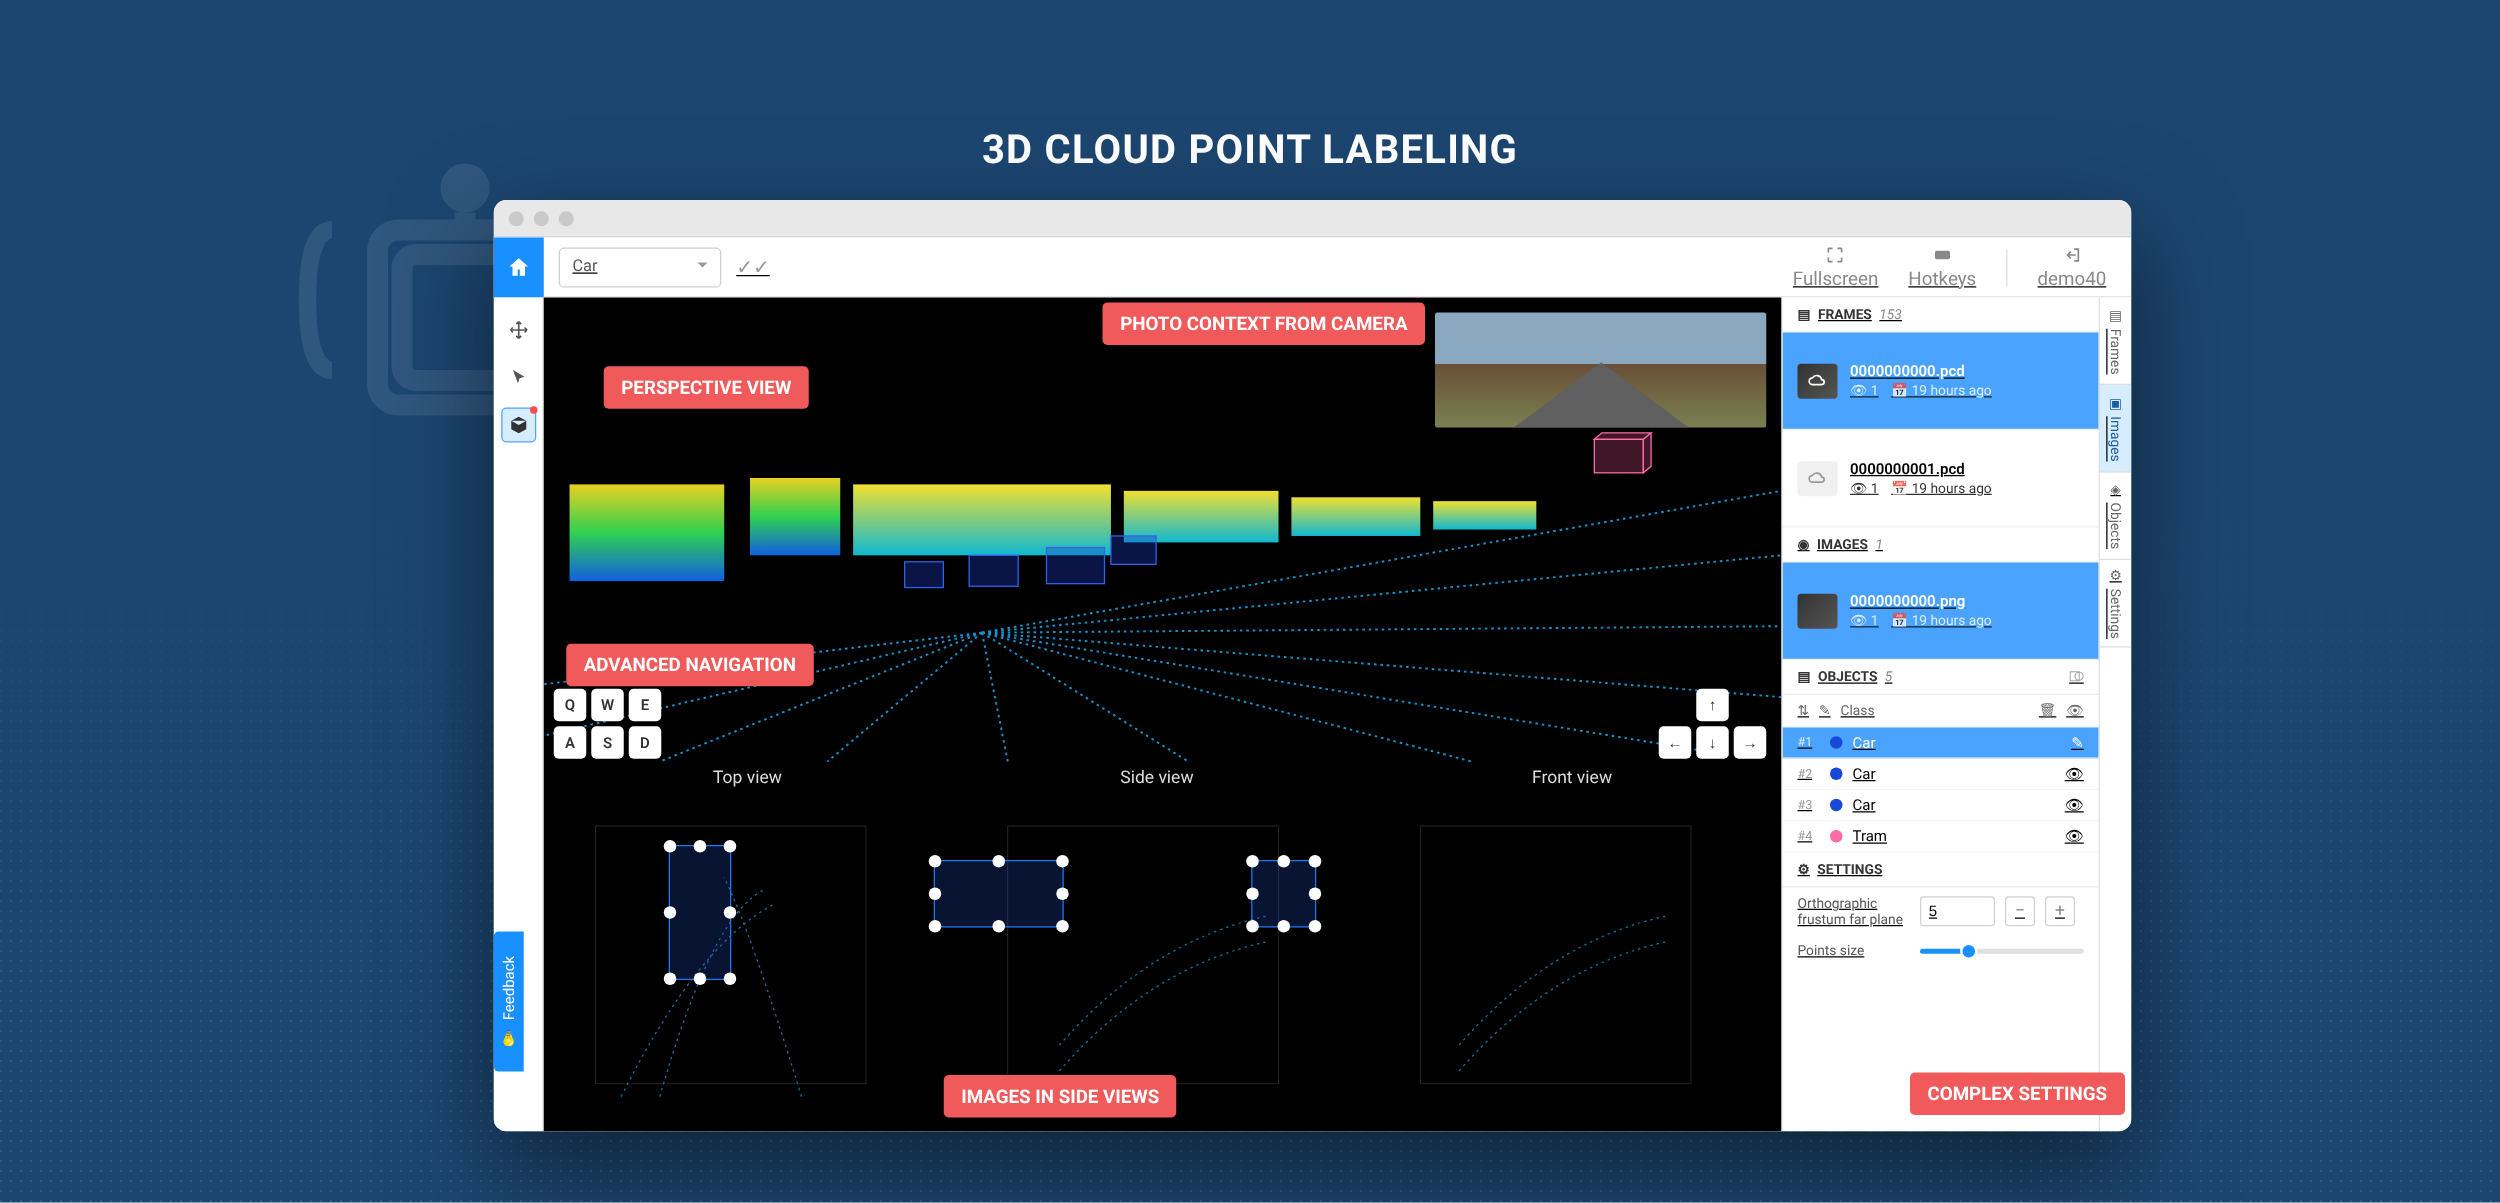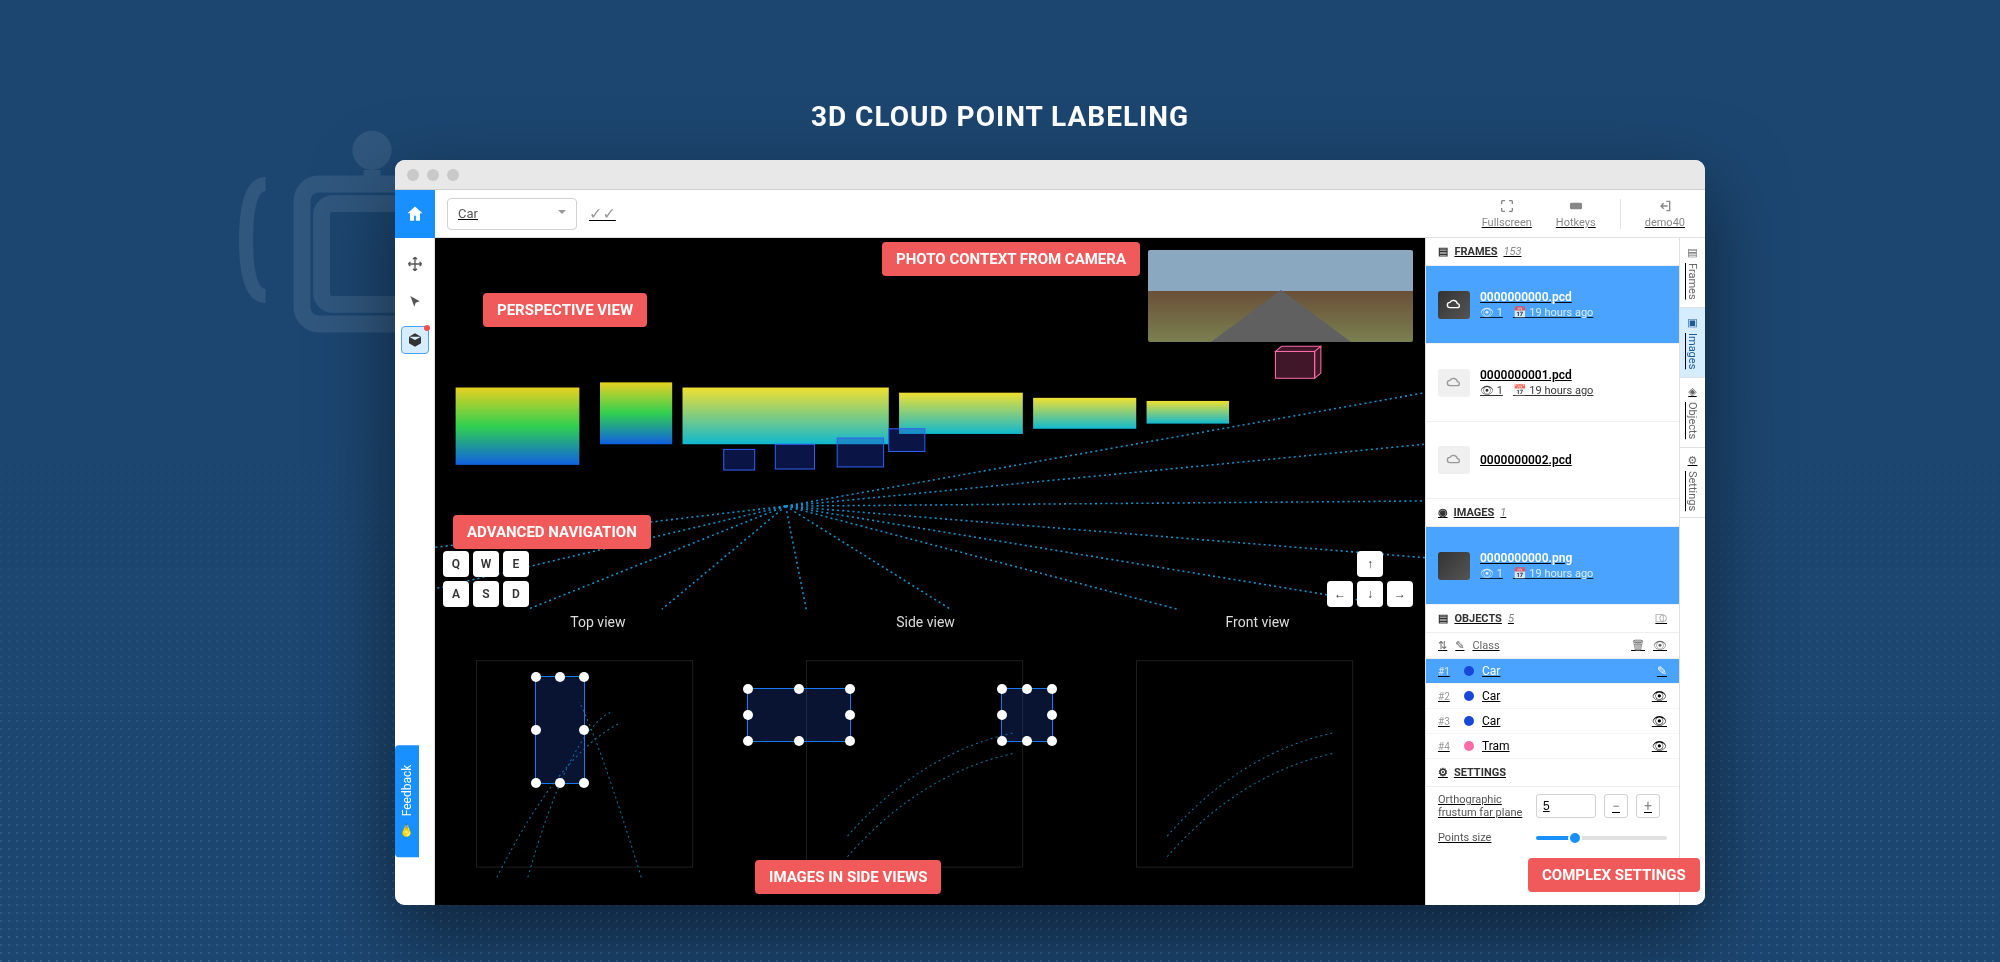--- a/index.html
+++ b/index.html
@@ -29,21 +29,21 @@
   height: 280px;
   opacity: 0.15;
 }
 
 .main-title {
   position: absolute;
   top: 100px;
   left: 50%;
   transform: translateX(-50%);
   color: #fff;
-  font-size: 28px;
+  font-size: 32px;
   font-weight: 700;
   letter-spacing: 1px;
 }
 
 .window {
   position: absolute;
   left: 395px;
   top: 160px;
   width: 1310px;
   height: 745px;
@@ -109,21 +109,21 @@
   color: #999;
   font-size: 16px;
 }
 
 .toolbar-right {
   margin-left: auto;
   display: flex;
   align-items: center;
   gap: 24px;
   padding-right: 20px;
-  font-size: 11px;
+  font-size: 15px;
   color: #888;
 }
 .tbr-item { display: flex; flex-direction: column; align-items: center; gap: 2px; }
 .tbr-item svg { width: 16px; height: 16px; }
 .tbr-divider { width: 1px; height: 30px; background: #e0e0e0; }
 
 .body {
   flex: 1;
   display: flex;
   min-height: 0;
@@ -621,31 +621,20 @@
       <svg width="16" height="12" viewBox="0 0 24 16" fill="none" stroke="#999" stroke-width="2">
                   <path d="M6 12a4 4 0 110-8 6 6 0 0111 2 3 3 0 110 6H6z"></path>
                 </svg>
     </div>
     <div class="item-meta">
       <span class="item-name">0000000001.pcd</span>
       <span class="item-sub">
                   <span>👁 1</span>
                   <span>📅 19 hours ago</span>
                 </span>
-    </div>
-            </div>
-            <div class="list-item">
-    <div class="thumb light">
-      <svg width="16" height="12" viewBox="0 0 24 16" fill="none" stroke="#999" stroke-width="2">
-                  <path d="M6 12a4 4 0 110-8 6 6 0 0111 2 3 3 0 110 6H6z"></path>
-                </svg>
-    </div>
-    <div class="item-meta">
-      <span class="item-name">0000000002.pcd</span>
-
     </div>
             </div>
           </div>
 
         <div class="section-header">
           <span>◉</span>
           <span>IMAGES</span>
           <span class="count">1</span>
         </div>
         <div id="images-list">

